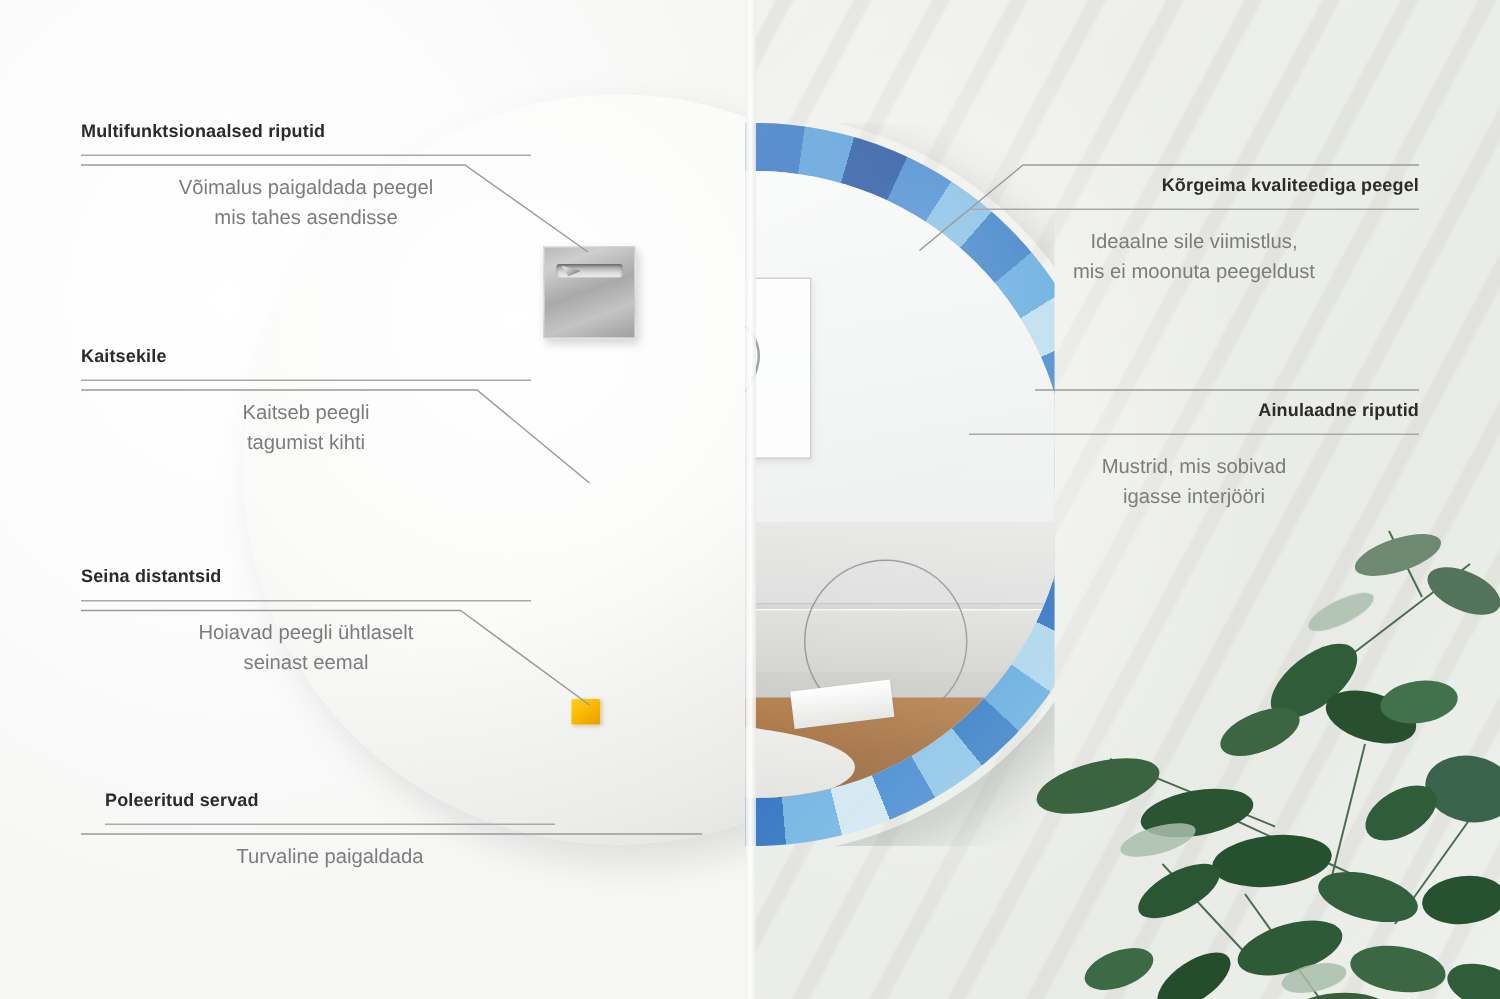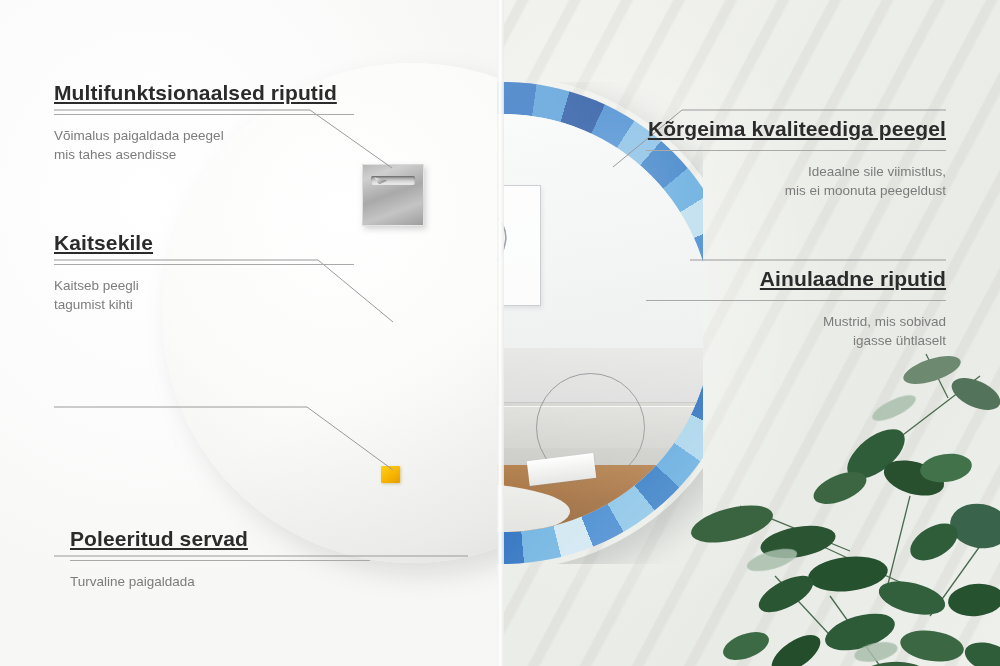--- a/index.html
+++ b/index.html
@@ -190,29 +190,30 @@
                 rgba(255,255,255,0) 55%, rgba(255,255,255,0.22) 100%);
   }
 
   
   .leaves { position:absolute; right:-10px; bottom:-10px; width: 330px; height: 330px; z-index: 7; }
   .leaves svg { width:100%; height:100%; display:block; }
 
   
   .callout { position: absolute; z-index: 9; }
   .callout h3 {
-    font-size: 21px; font-weight: 700; color: #2b2b2b; letter-spacing: 0.1px;
-    white-space: nowrap; line-height: 1.2; text-decoration: underline;
+    font-size: 12px; font-weight: 700; color: #2b2b2b; letter-spacing: 0.1px;
+    white-space: nowrap; line-height: 1.2;
   }
   .callout .rule {
     height: 1px; background: #a9a9a9; margin: 9px 0 11px 0;
   }
   .callout p {
     font-size: 13.5px; color: #7c7c7c; line-height: 1.42; white-space: pre-line;
     font-weight: 400;
+    text-align: center;
   }
   .callout.right { text-align: right; margin-top: 36px; }
 
   
   .connectors { position:absolute; inset:0; z-index: 8; pointer-events:none; }
   .connectors svg { width:1000px; height:666px; display:block; }
 </style>
 </head>
 <body>
 
@@ -323,34 +324,40 @@
 mis tahes asendisse</p>
   </div>
 
   <div class="callout left" style="left:54px; top:230px; width:300px;">
     <h3>Kaitsekile</h3>
     <div class="rule"></div>
     <p>Kaitseb peegli
 tagumist kihti</p>
   </div>
 
+  <div class="callout left" style="left:54px; top:377px; width:300px;">
+    <h3>Seina distantsid</h3>
+    <div class="rule"></div>
+    <p>Hoiavad peegli ühtlaselt
+seinast eemal</p>
+  </div>
 
   <div class="callout left" style="left:70px; top:526px; width:300px;">
     <h3>Poleeritud servad</h3>
     <div class="rule"></div>
     <p>Turvaline paigaldada</p>
   </div>
 
   <div class="callout right" style="left:646px; top:80px; width:300px;">
     <h3>Kõrgeima kvaliteediga peegel</h3>
     <div class="rule"></div>
     <p>Ideaalne sile viimistlus,
 mis ei moonuta peegeldust</p>
   </div>
 
   <div class="callout right" style="left:646px; top:230px; width:300px;">
     <h3>Ainulaadne riputid</h3>
     <div class="rule"></div>
     <p>Mustrid, mis sobivad
-igasse ühtlaselt</p>
+igasse interjööri</p>
   </div>
 
 </div>
 
 </body></html>

